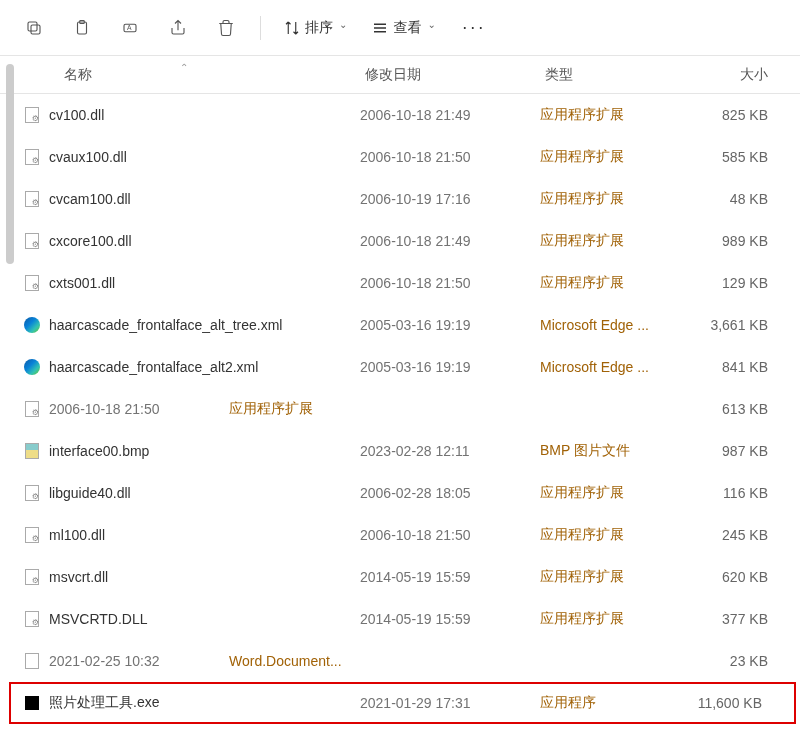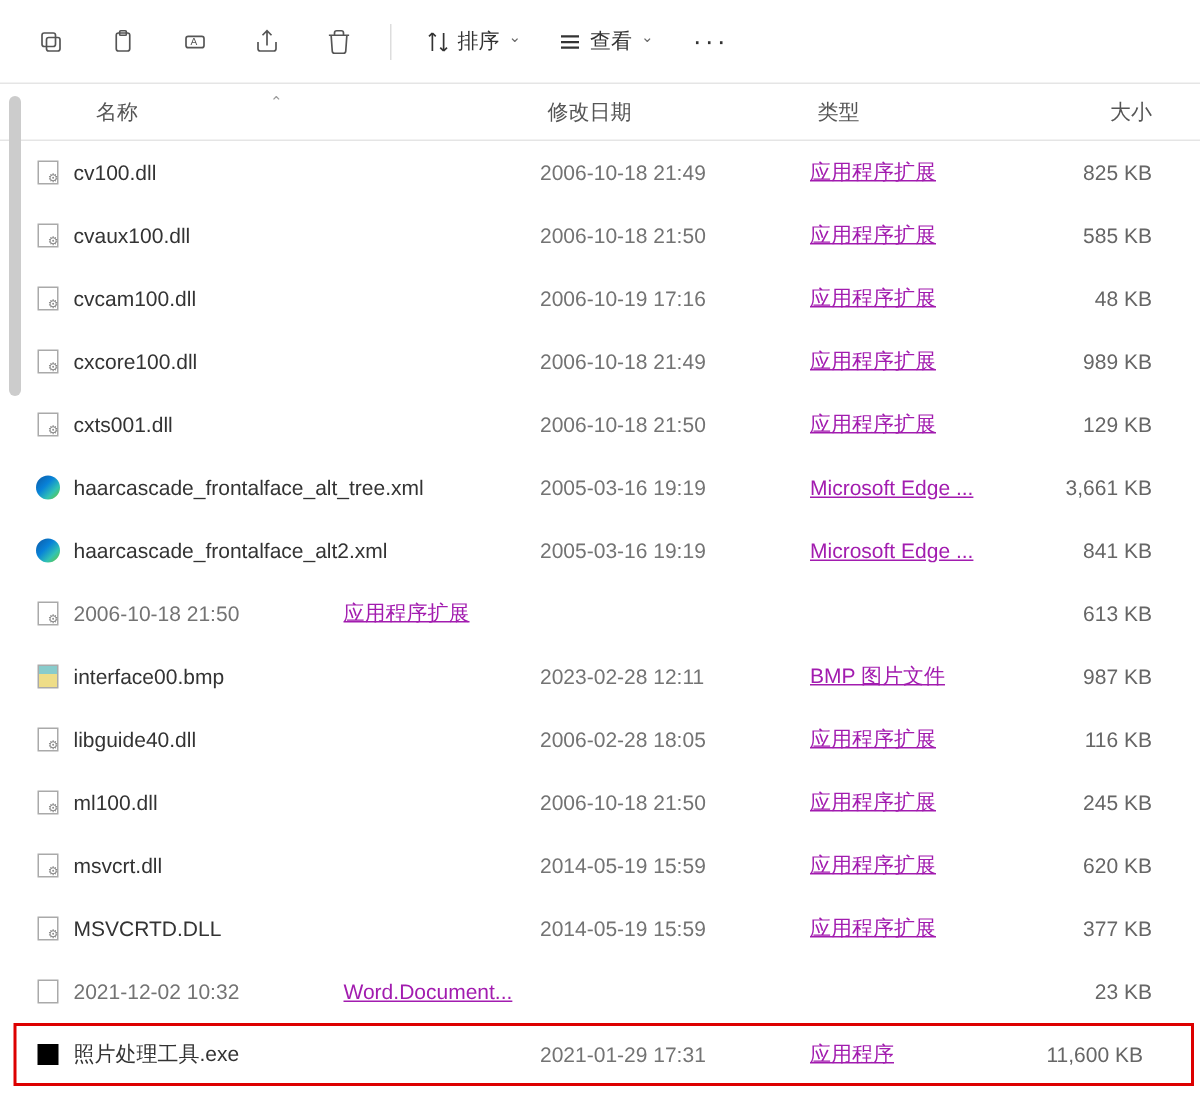--- a/index.html
+++ b/index.html
@@ -107,22 +107,21 @@
     }
     .file-name {
       flex: 0 0 311px;
     }
     .file-date {
       flex: 0 0 180px;
       color: #737373;
     }
     .file-type {
       flex: 0 0 150px;
-      color: #a21caf;
-      text-decoration: underline;
+      color: #a16207;
     }
     .file-size {
       flex: 1;
       text-align: right;
       color: #666;
       padding-right: 20px;
     }
     .highlighted {
       border: 2px solid #d00;
       margin-left: -2px;
@@ -363,21 +362,21 @@
       </span>
       <span class="file-name">MSVCRTD.DLL</span>
       <span class="file-date">2014-05-19 15:59</span>
       <span class="file-type">应用程序扩展</span>
       <span class="file-size">377 KB</span>
     </div>
     <div class="file-row">
       <span class="file-icon">
         <div class="icon-doc"></div>
       </span>
-      <span class="file-date">2021-12-02 10:32</span>
+      <span class="file-date">2021-02-25 10:32</span>
       <span class="file-type">Word.Document...</span>
       <span class="file-size">23 KB</span>
     </div>
     <div class="file-row highlighted">
       <span class="file-icon">
         <div class="icon-exe"></div>
       </span>
       <span class="file-name">照片处理工具.exe</span>
       <span class="file-date">2021-01-29 17:31</span>
       <span class="file-type">应用程序</span>

